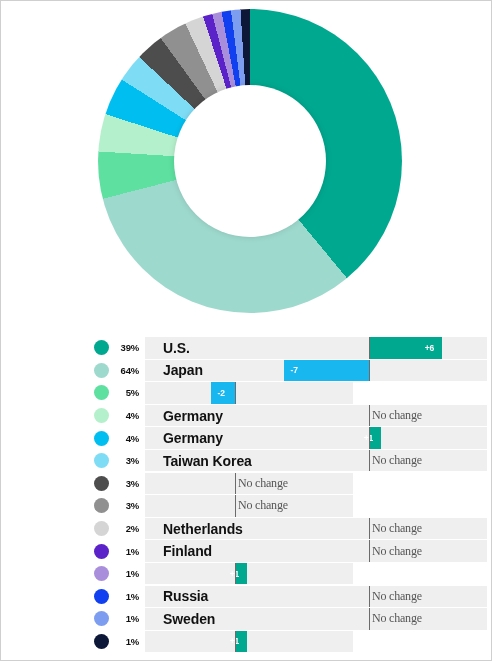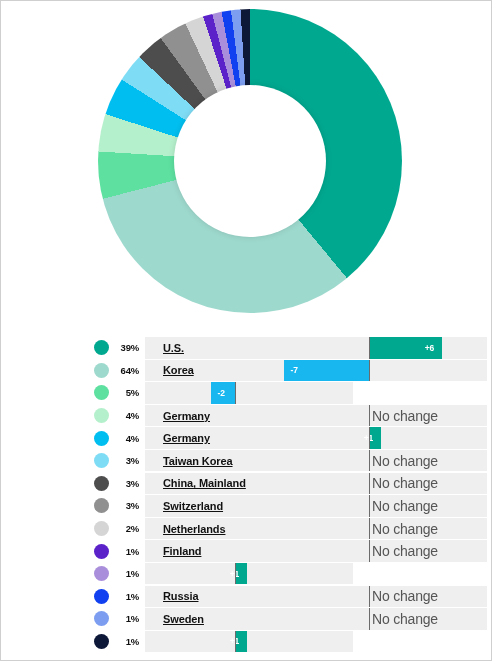--- a/index.html
+++ b/index.html
@@ -65,26 +65,25 @@
   .namecell{
     position:relative;
     width:134px;
     height:21.5px;
     background:#efefef;
     display:flex;align-items:center;
     box-sizing:border-box;
     padding-left:18px;
   }
   .namecell span{
-    font-size:11px;
+    font-size:14px;
     font-weight:bold;
     color:#111111;
     letter-spacing:-0.1px;
     white-space:nowrap;
-    text-decoration:underline;
   }
   .barcell{
     position:relative;
     width:208px;
     height:21.5px;
     background:#efefef;
     box-sizing:border-box;
     overflow:visible;
   }
   .zeroline{
@@ -113,21 +112,21 @@
     font-size:8.5px;font-weight:bold;color:#ffffff;
     letter-spacing:-0.1px;
   }
   .nochange{
     position:absolute;
     left:93px;top:0;height:21.5px;
     display:flex;align-items:center;
     z-index:2;
   }
   .nochange span{
-    font-size:14px;color:#555555;letter-spacing:-0.2px;white-space:nowrap;
+    font-size:12px;color:#555555;letter-spacing:-0.2px;white-space:nowrap;font-family:Liberation Serif, serif;
   }
 </style>
 </head>
 <body>
 
 <div id="page">
 
   <div id="donut-wrap">
     <div id="donut" style="background: conic-gradient(rgb(0, 168, 143) 0deg, rgb(0, 168, 143) 140.4deg, rgb(158, 217, 205) 140.4deg, rgb(158, 217, 205) 255.6deg, rgb(93, 224, 160) 255.6deg, rgb(93, 224, 160) 273.6deg, rgb(181, 240, 204) 273.6deg, rgb(181, 240, 204) 288deg, rgb(0, 191, 240) 288deg, rgb(0, 191, 240) 302.4deg, rgb(127, 220, 245) 302.4deg, rgb(127, 220, 245) 313.2deg, rgb(77, 77, 77) 313.2deg, rgb(77, 77, 77) 324deg, rgb(144, 144, 144) 324deg, rgb(144, 144, 144) 334.8deg, rgb(213, 213, 213) 334.8deg, rgb(213, 213, 213) 342deg, rgb(91, 34, 201) 342deg, rgb(91, 34, 201) 345.6deg, rgb(169, 142, 219) 345.6deg, rgb(169, 142, 219) 349.2deg, rgb(16, 64, 240) 349.2deg, rgb(16, 64, 240) 352.8deg, rgb(125, 158, 240) 352.8deg, rgb(125, 158, 240) 356.4deg, rgb(13, 24, 56) 356.4deg, rgb(13, 24, 56) 360deg);"></div>
     <div id="donut-hole"></div>
@@ -148,21 +147,21 @@
           </div>
           <div class="zeroline"></div>
         </div>
       </div>
       <div class="row">
         <div class="swatch-cell">
           <span class="dot" style="background: rgb(158, 217, 205);"></span>
         </div>
         <div class="pct">64%</div>
         <div class="namecell">
-          <span>Korea</span>
+          <span>Japan</span>
         </div>
         <div class="barcell">
           <div class="bar neg" style="left: 4.6px; width: 85.4px;">
             <span>-7</span>
           </div>
           <div class="zeroline"></div>
         </div>
       </div>
       <div class="row">
         <div class="swatch-cell">
@@ -219,38 +218,32 @@
             <span>No change</span>
           </div>
           <div class="zeroline"></div>
         </div>
       </div>
       <div class="row">
         <div class="swatch-cell">
           <span class="dot" style="background: rgb(77, 77, 77);"></span>
         </div>
         <div class="pct">3%</div>
-        <div class="namecell">
-          <span>China, Mainland</span>
-        </div>
         <div class="barcell">
           <div class="nochange">
             <span>No change</span>
           </div>
           <div class="zeroline"></div>
         </div>
       </div>
       <div class="row">
         <div class="swatch-cell">
           <span class="dot" style="background: rgb(144, 144, 144);"></span>
         </div>
         <div class="pct">3%</div>
-        <div class="namecell">
-          <span>Switzerland</span>
-        </div>
         <div class="barcell">
           <div class="nochange">
             <span>No change</span>
           </div>
           <div class="zeroline"></div>
         </div>
       </div>
       <div class="row">
         <div class="swatch-cell">
           <span class="dot" style="background: rgb(213, 213, 213);"></span>

